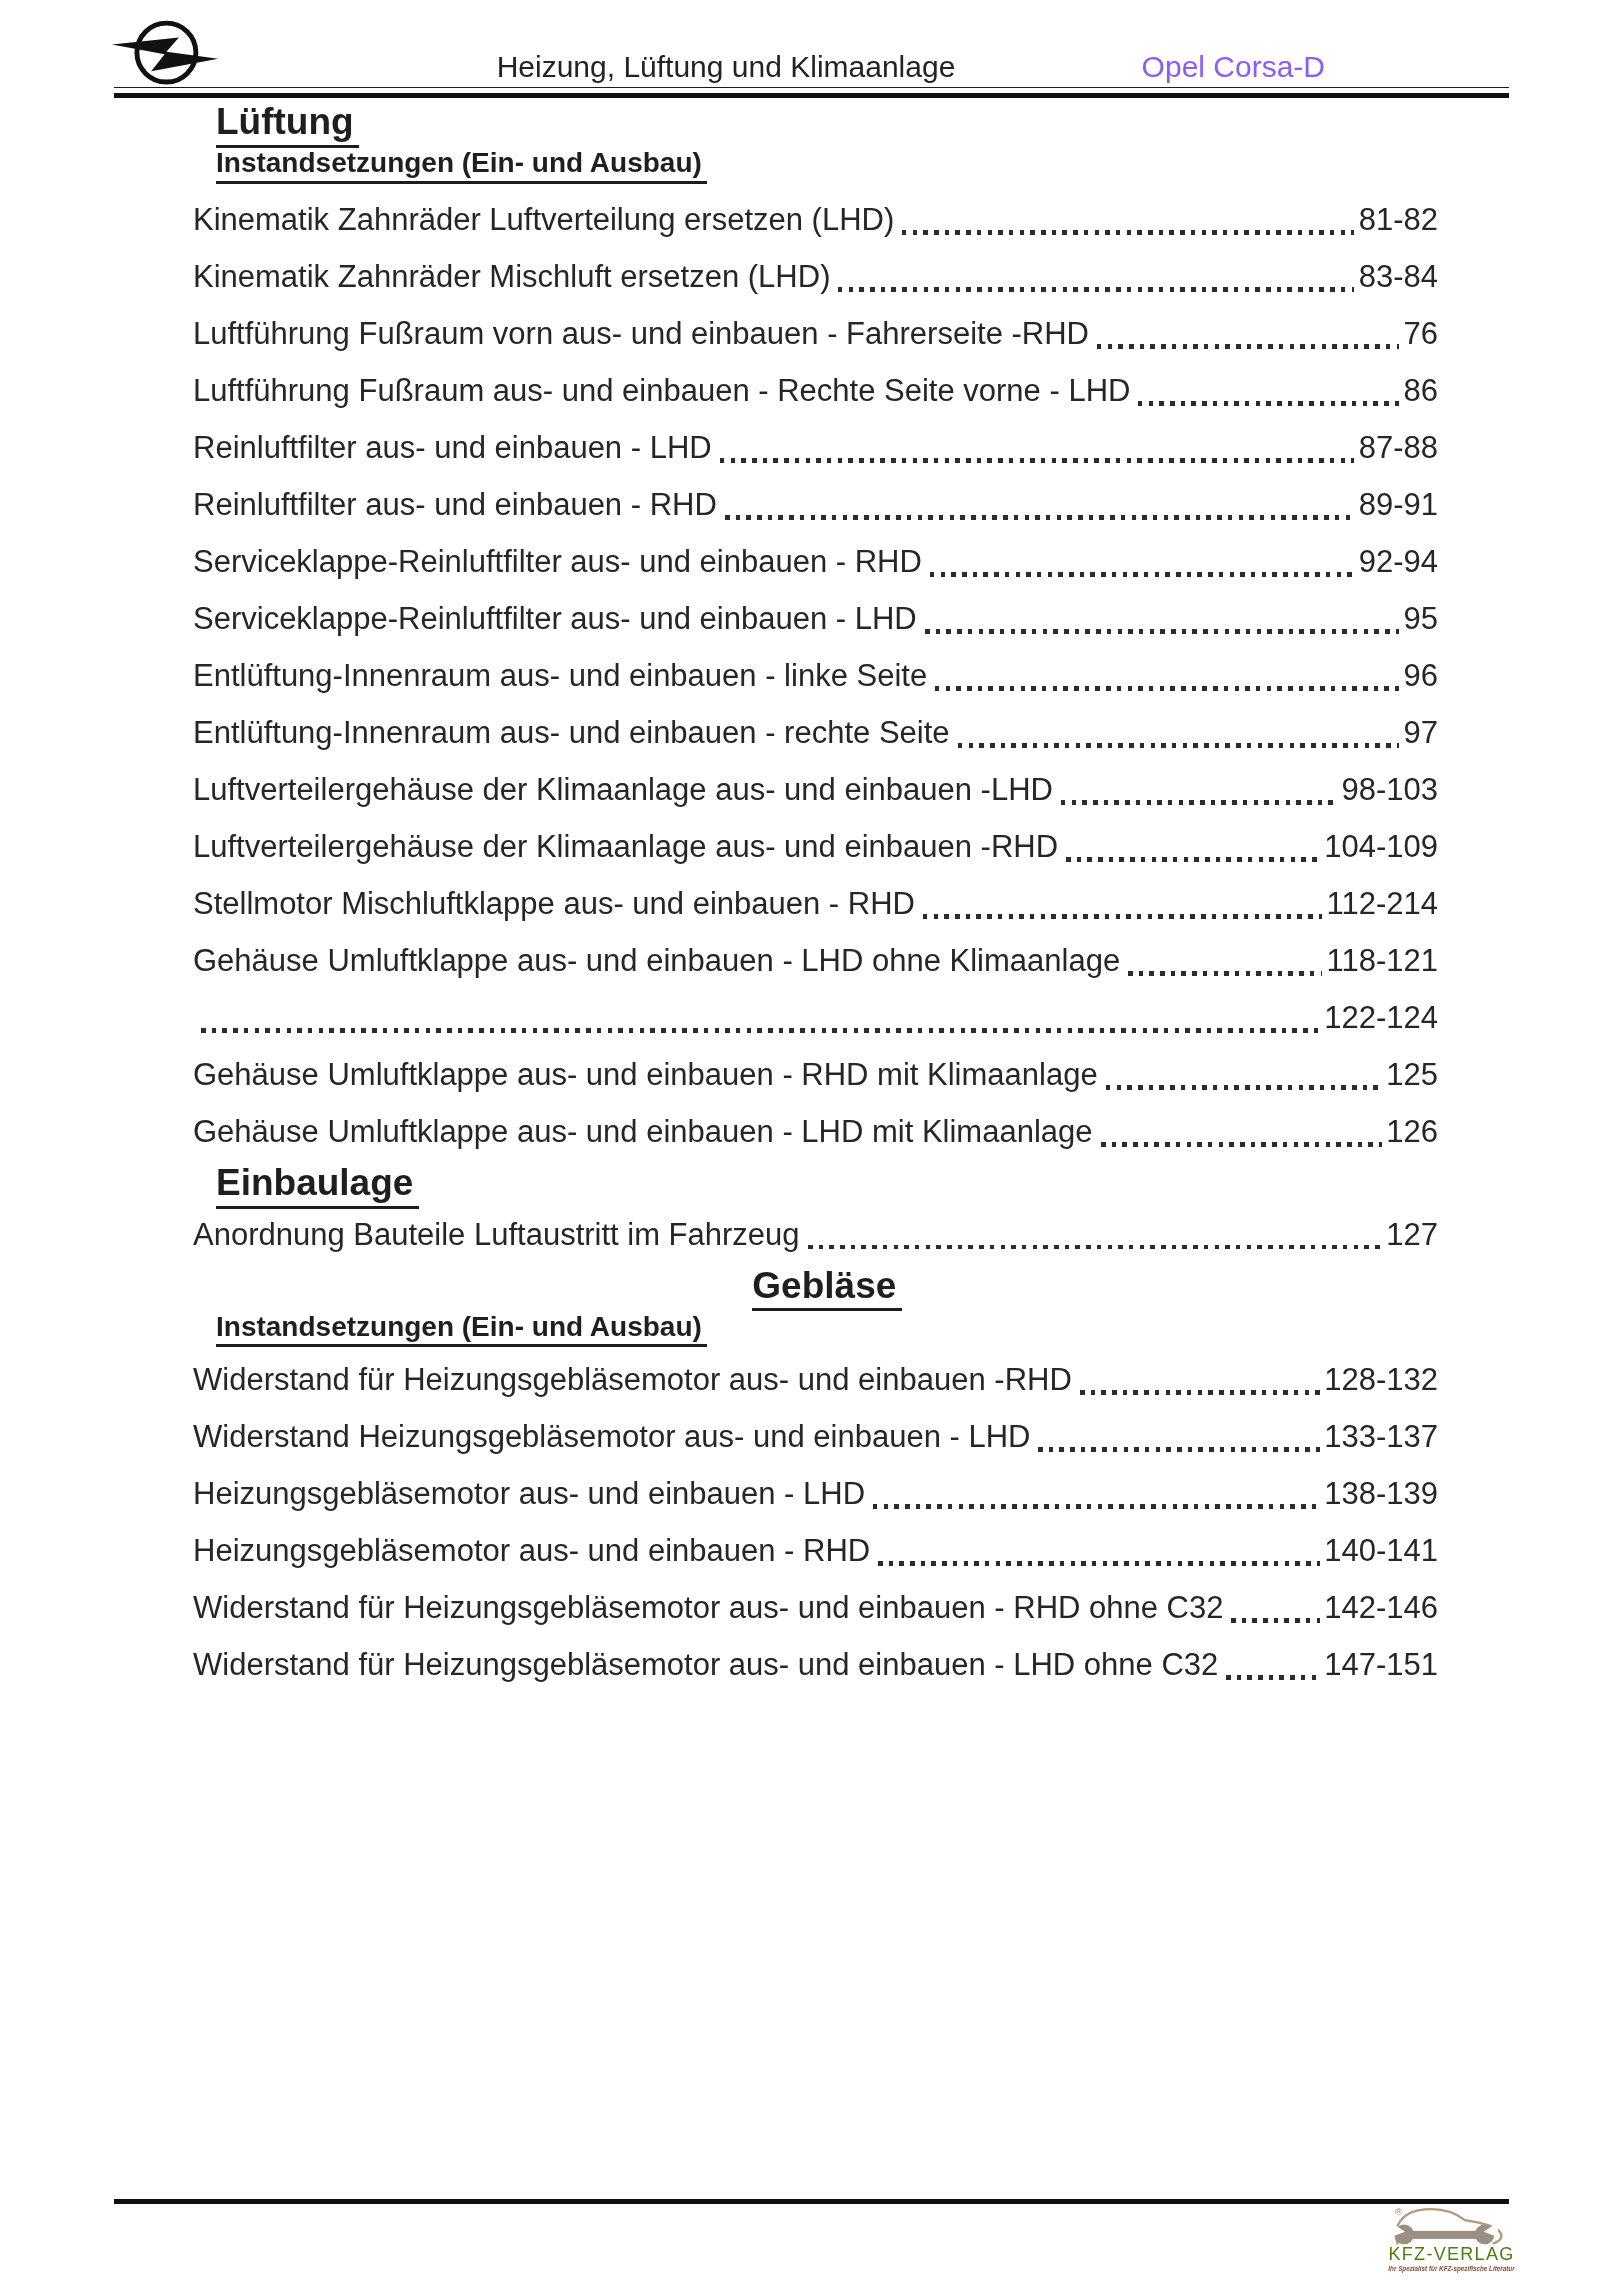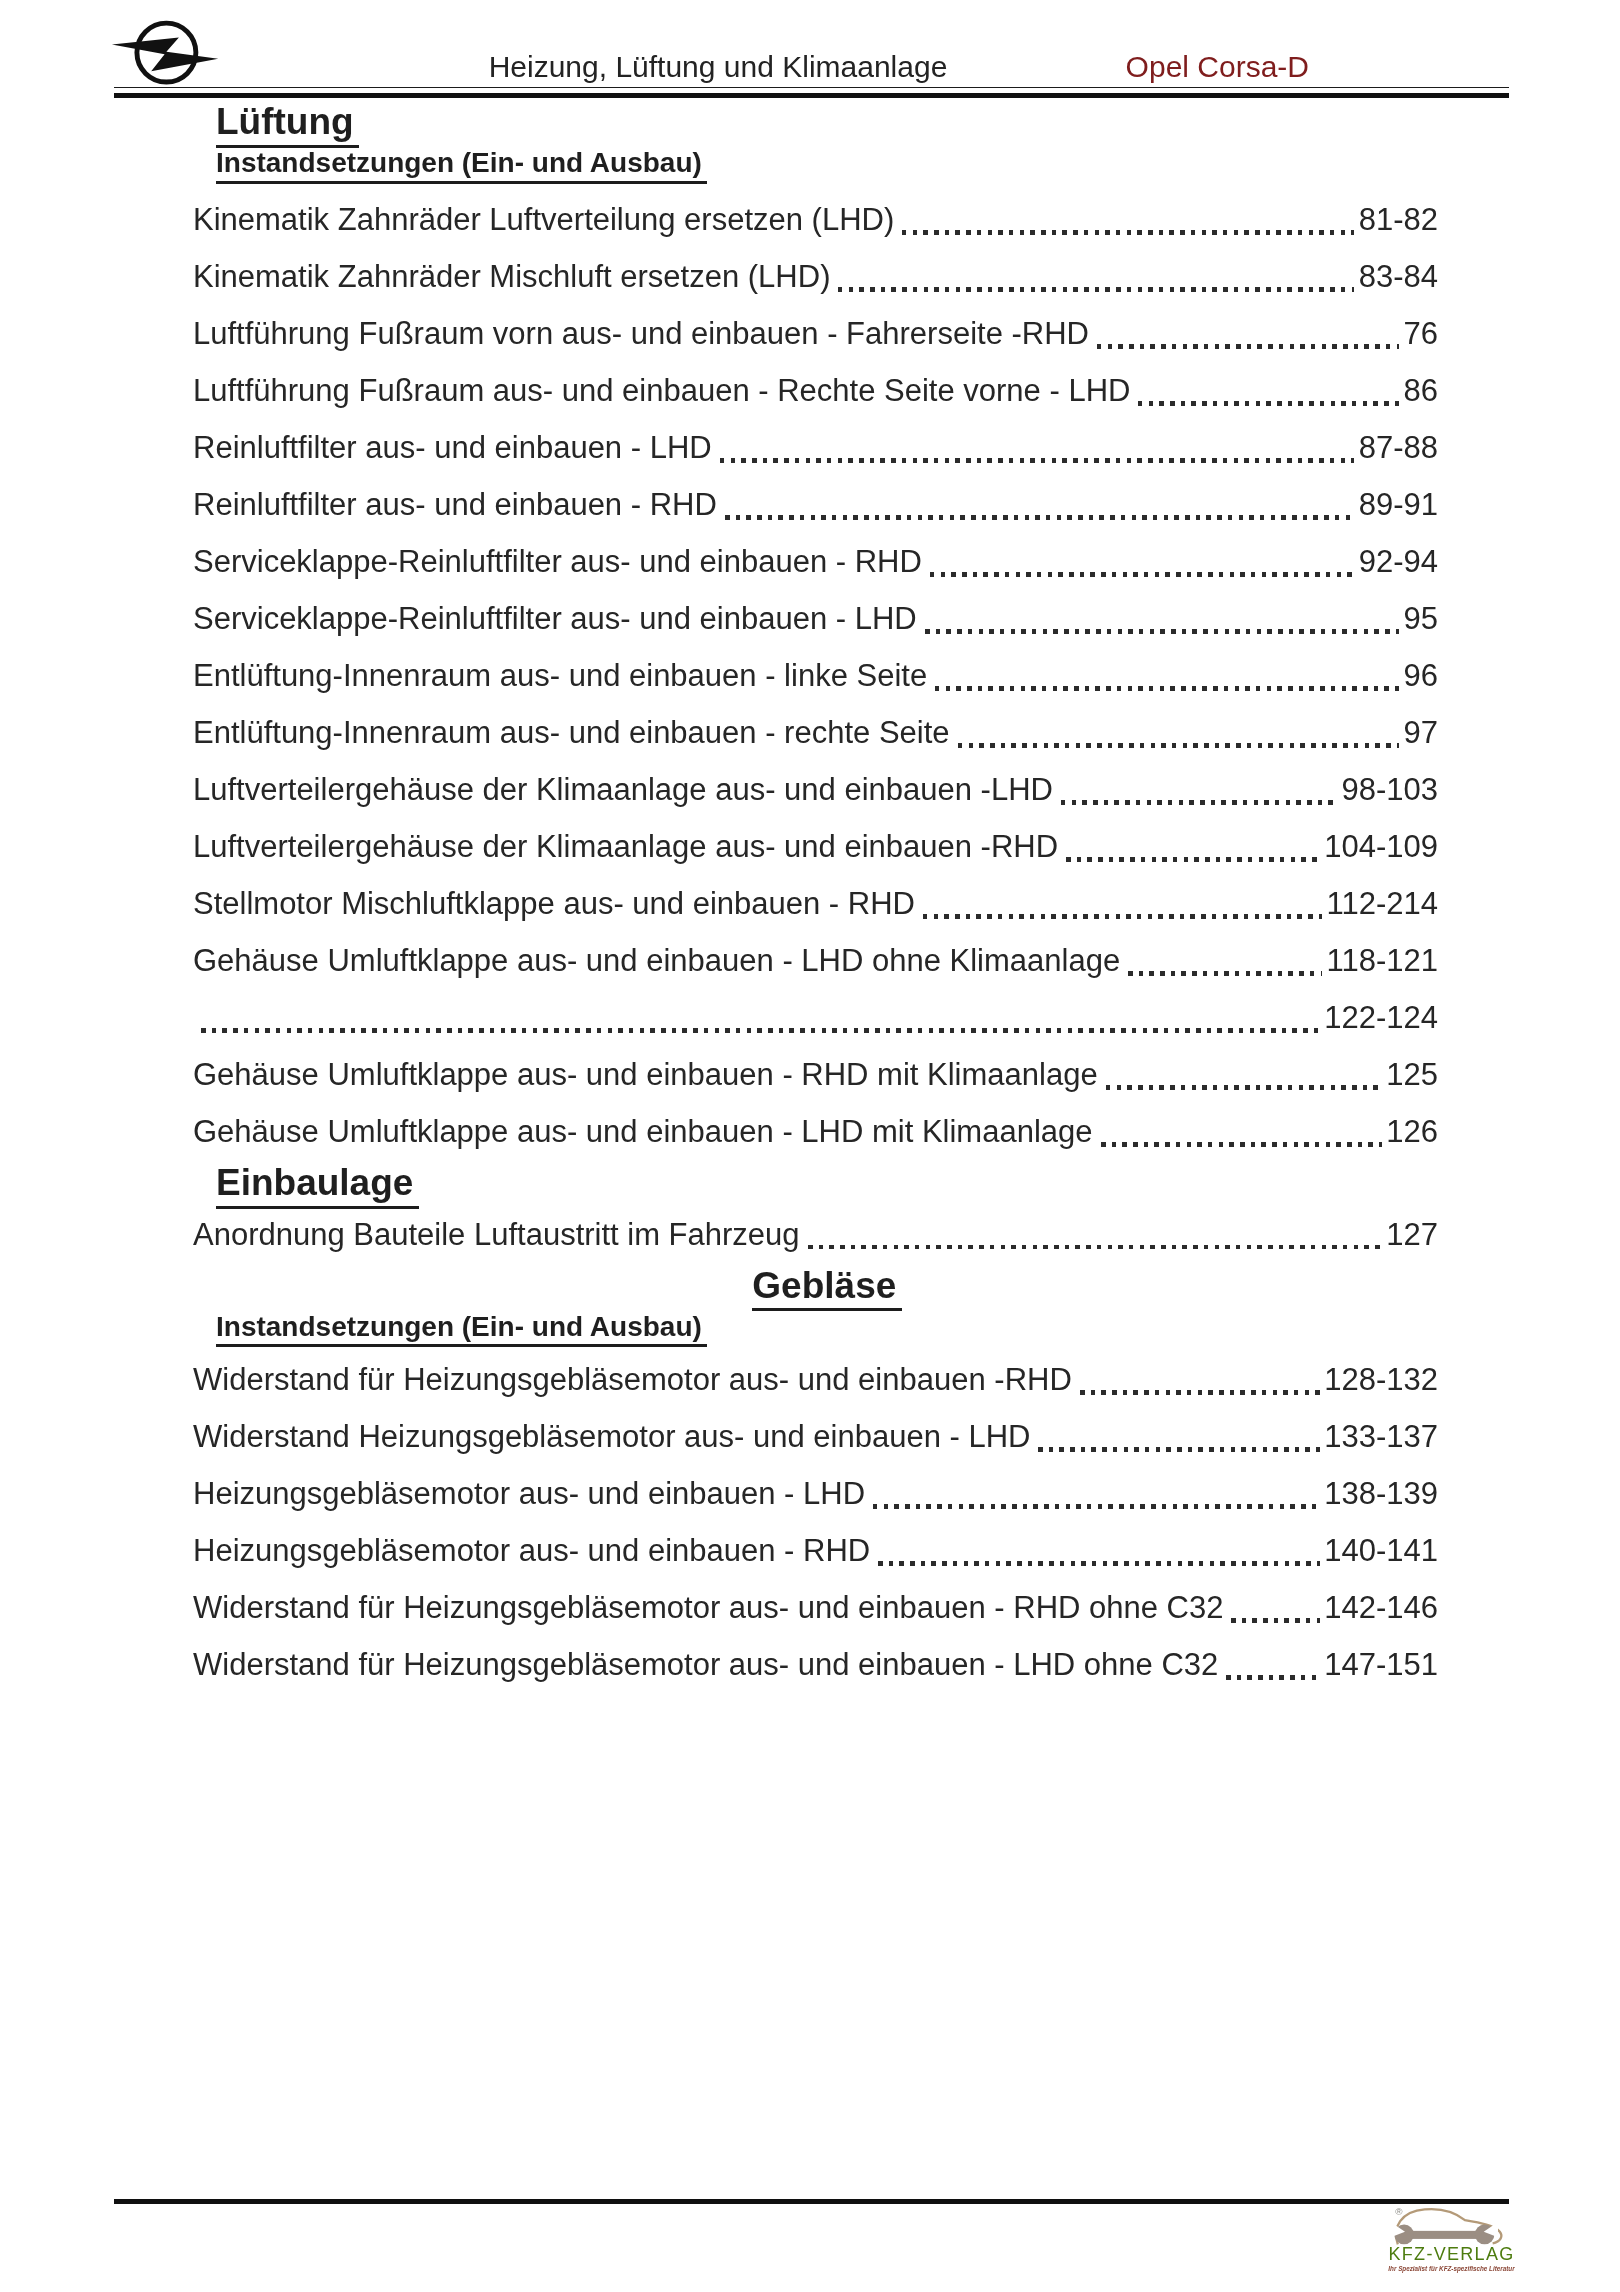--- a/index.html
+++ b/index.html
@@ -5,33 +5,33 @@
   html,body{margin:0;padding:0;background:#e8e8e8;}
   .page{
     position:relative;
     width:1620px;height:2293px;
     background:#ffffff;
     font-family:"Liberation Sans", sans-serif;
     color:#262626;
     overflow:hidden;
   }
   
-  .hdr{position:absolute;top:0;left:0;width:1436px;height:100px;}
+  .hdr{position:absolute;top:0;left:0;width:1436px;height:100px;padding-left:16px;}
   .hdr-rule{
     position:absolute;left:114px;width:1395px;top:87px;height:10.7px;
     border-top:1.8px solid #1b1b1b;border-bottom:5.4px solid #101010;
     box-sizing:border-box;
   }
   .hdr-title{
     position:absolute;left:0;right:0;top:49px;
     text-align:center;font-size:30px;line-height:36px;color:#232323;
   }
   .hdr-model{
     position:absolute;right:127px;top:49px;
-    font-size:30px;line-height:36px;color:#7f1d1d;white-space:nowrap;
+    font-size:30px;line-height:36px;color:#8b5cf6;white-space:nowrap;
   }
   .opel{position:absolute;left:111px;top:7.2px;width:109px;height:84px;}
   
   .content{position:absolute;left:193px;top:100px;width:1245px;}
   h1.sec{margin:0;font-size:37px;line-height:43px;font-weight:700;color:#1f1f1f;}
   h2.sub{margin:0;font-size:28px;line-height:39px;font-weight:700;color:#1f1f1f;}
   .u{border-bottom:3.6px solid #1d1d1d;padding:0 5.4px 2.7px 0;margin-left:23px;}
   .sec-lueftung{margin-top:99px;}
   .sub-1{margin-top:12.5px;}
   .list-1{margin-top:9.9px;}

